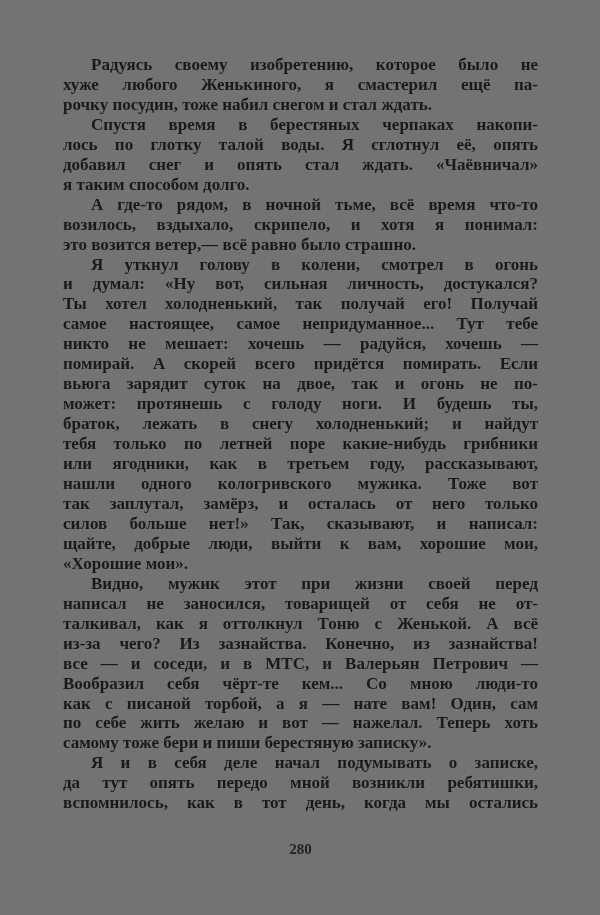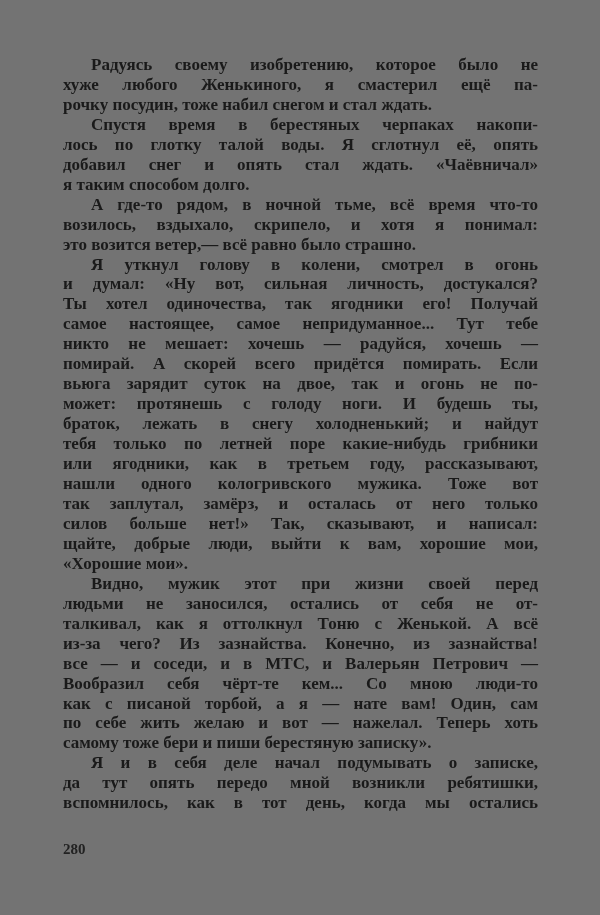--- a/index.html
+++ b/index.html
@@ -38,20 +38,21 @@
     text-align-last: left;
   }
   .line.first {
     text-indent: 28px;
   }
   .page-number {
     position: absolute;
     left: 63px;
     top: 841px;
     width: 475px;
+    text-align: center;
     font-family: "Liberation Serif", "DejaVu Serif", serif;
     font-weight: bold;
     font-size: 15px;
     color: #222222;
   }
 </style>
 </head>
 <body>
 
 <div class="book-page">
@@ -61,36 +62,36 @@
       <div class="line last">рочку посудин, тоже набил снегом и стал ждать.</div>
       <div class="line first">Спустя время в берестяных черпаках накопи-</div>
       <div class="line">лось по глотку талой воды. Я сглотнул её, опять</div>
       <div class="line">добавил снег и опять стал ждать. «Чаёвничал»</div>
       <div class="line last">я таким способом долго.</div>
       <div class="line first">А где-то рядом, в ночной тьме, всё время что-то</div>
       <div class="line">возилось, вздыхало, скрипело, и хотя я понимал:</div>
       <div class="line last">это возится ветер,— всё равно было страшно.</div>
       <div class="line first">Я уткнул голову в колени, смотрел в огонь</div>
       <div class="line">и думал: «Ну вот, сильная личность, достукался?</div>
-      <div class="line">Ты хотел одиночества, так ягодники его! Получай</div>
+      <div class="line">Ты хотел холодненький, так получай его! Получай</div>
       <div class="line">самое настоящее, самое непридуманное... Тут тебе</div>
       <div class="line">никто не мешает: хочешь — радуйся, хочешь —</div>
       <div class="line">помирай. А скорей всего придётся помирать. Если</div>
       <div class="line">вьюга зарядит суток на двое, так и огонь не по-</div>
       <div class="line">может: протянешь с голоду ноги. И будешь ты,</div>
       <div class="line">браток, лежать в снегу холодненький; и найдут</div>
       <div class="line">тебя только по летней поре какие-нибудь грибники</div>
       <div class="line">или ягодники, как в третьем году, рассказывают,</div>
       <div class="line">нашли одного кологривского мужика. Тоже вот</div>
       <div class="line">так заплутал, замёрз, и осталась от него только</div>
       <div class="line">силов больше нет!» Так, сказывают, и написал:</div>
       <div class="line">щайте, добрые люди, выйти к вам, хорошие мои,</div>
       <div class="line last">«Хорошие мои».</div>
       <div class="line first">Видно, мужик этот при жизни своей перед</div>
-      <div class="line">людьми не заносился, остались от себя не от-</div>
+      <div class="line">написал не заносился, товарищей от себя не от-</div>
       <div class="line">талкивал, как я оттолкнул Тоню с Женькой. А всё</div>
       <div class="line">из-за чего? Из зазнайства. Конечно, из зазнайства!</div>
       <div class="line">все — и соседи, и в МТС, и Валерьян Петрович —</div>
       <div class="line">Вообразил себя чёрт-те кем... Со мною люди-то</div>
       <div class="line">как с писаной торбой, а я — нате вам! Один, сам</div>
       <div class="line">по себе жить желаю и вот — нажелал. Теперь хоть</div>
       <div class="line last">самому тоже бери и пиши берестяную записку».</div>
       <div class="line first">Я и в себя деле начал подумывать о записке,</div>
       <div class="line">да тут опять передо мной возникли ребятишки,</div>
       <div class="line">вспомнилось, как в тот день, когда мы остались</div>

